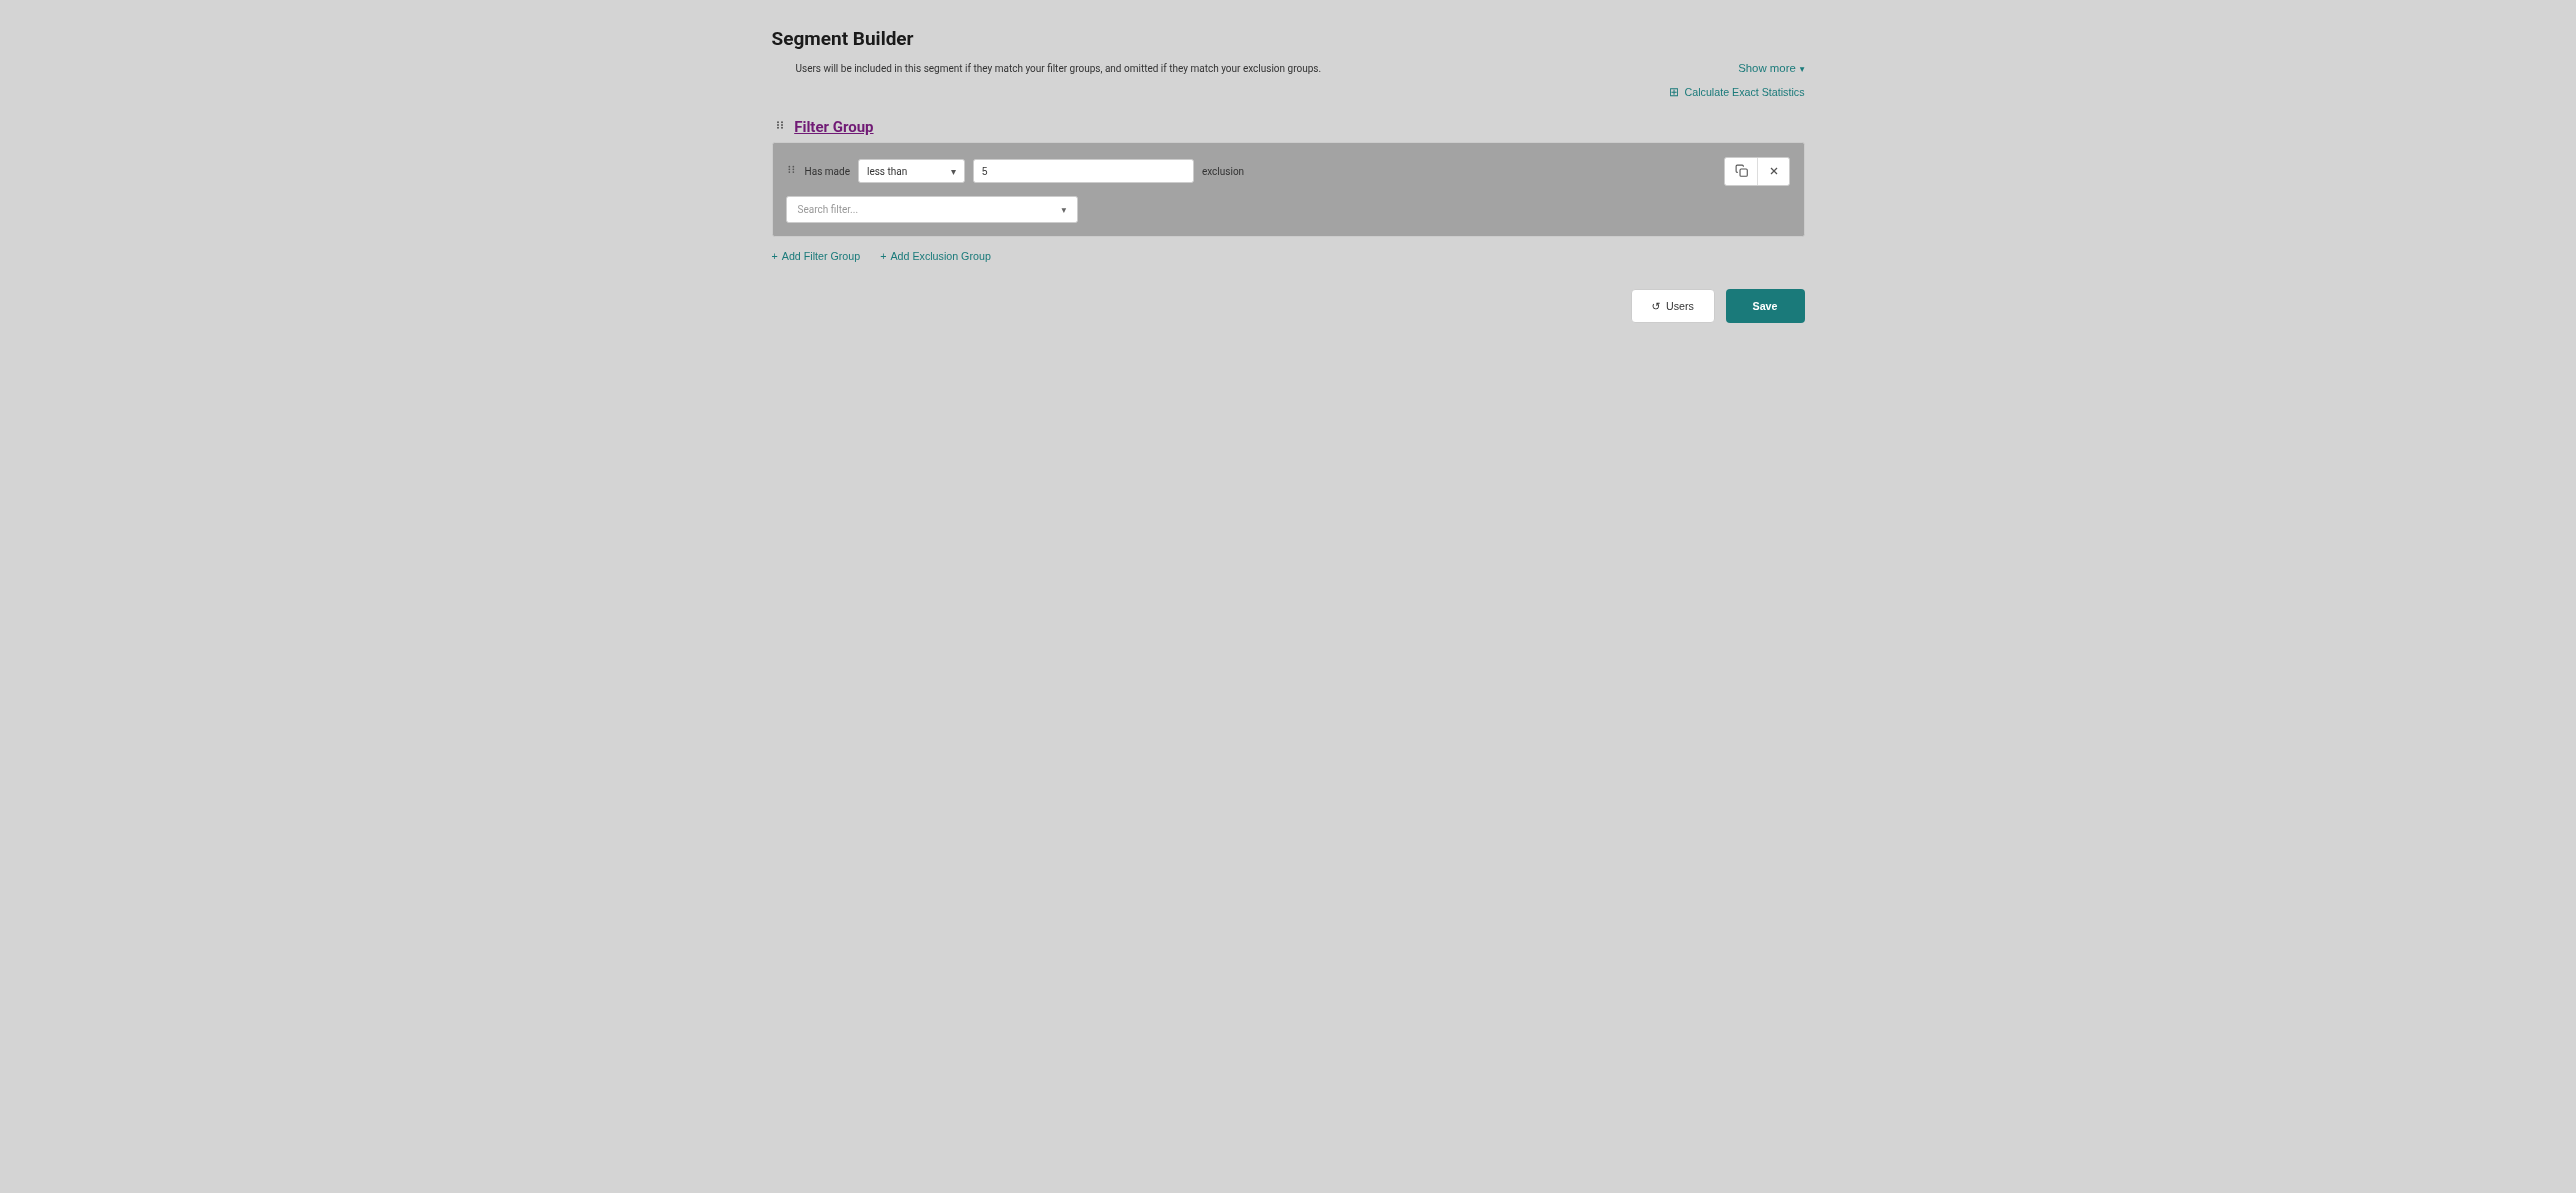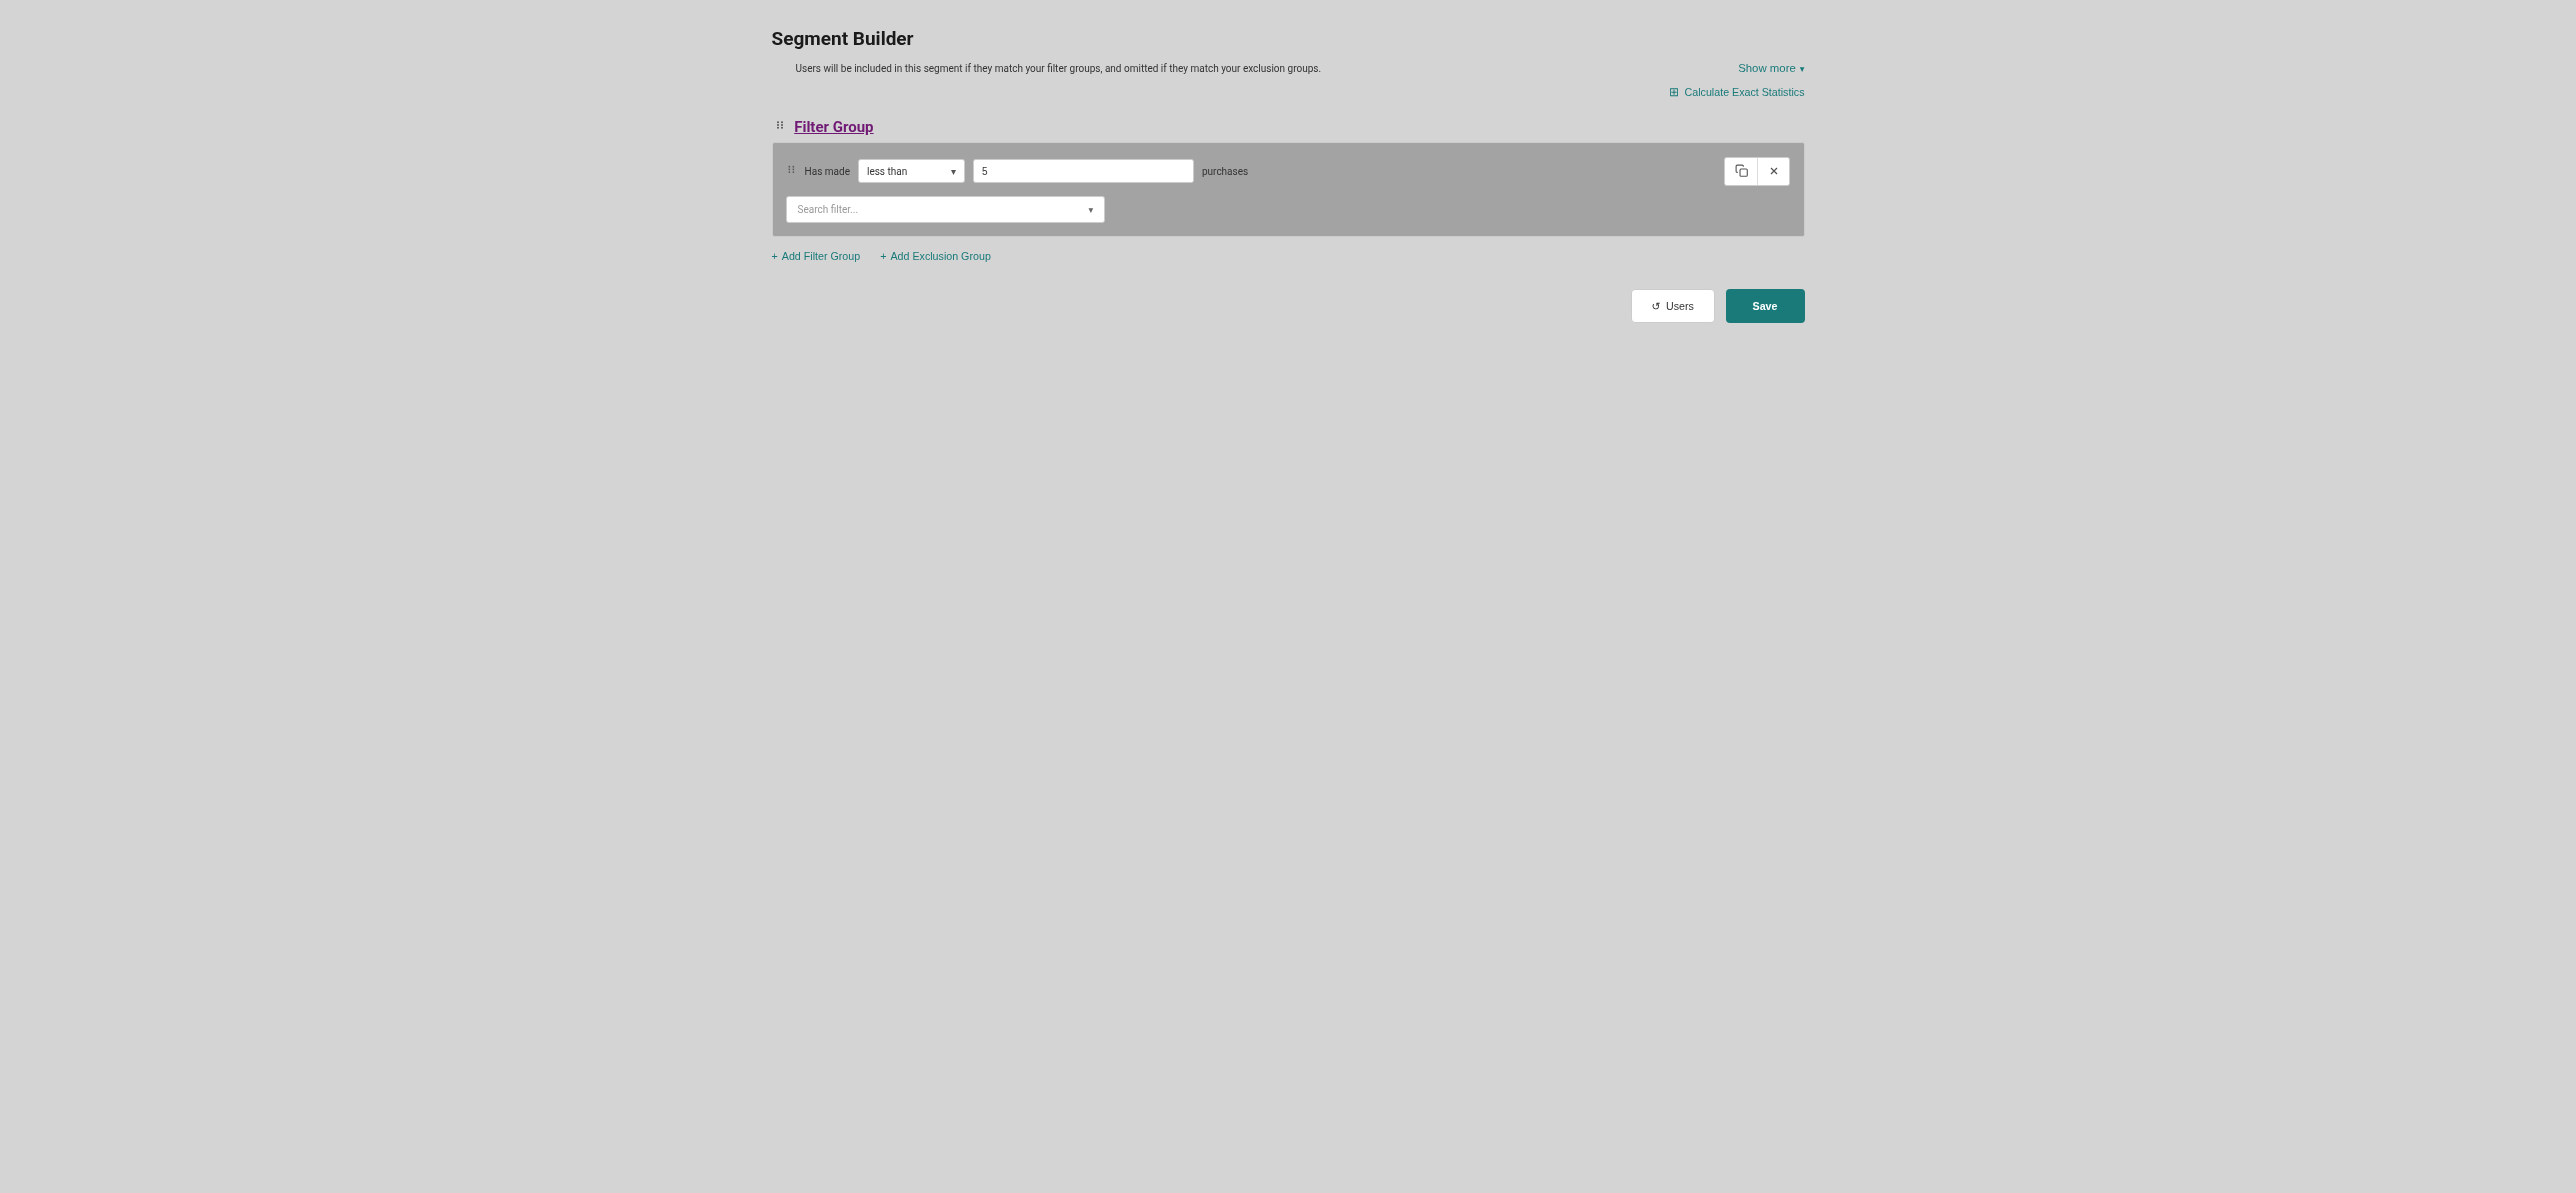--- a/index.html
+++ b/index.html
@@ -211,21 +211,21 @@
       display: flex;
       align-items: center;
       justify-content: space-between;
       border: 0.7px solid #ccc;
       border-radius: 2.7px;
       padding: 6.7px 10.7px;
       background: white;
       cursor: pointer;
       font-size: 10px;
       color: #999;
-      width: 319px;
+      width: 292px;
     }
 
     .search-filter-dropdown .chevron {
       color: #666;
       font-size: 9.4px;
     }
 
     .bottom-actions {
       display: flex;
       align-items: center;
@@ -349,21 +349,21 @@
 
         <span class="has-made-label">Has made</span>
 
         <div class="condition-dropdown">
           <span>less than</span>
           <span class="dropdown-arrow">▾</span>
         </div>
 
         <input type="text" class="value-input" value="5" style="">
 
-        <span class="purchases-label">purchases</span>
+        <span class="purchases-label">exclusion</span>
 
         <div class="filter-actions">
           <button class="copy-btn">
             <svg width="13.4" height="13.4" viewBox="0 0 24 24" fill="none" stroke="#555" stroke-width="2">
               <rect x="9" y="9" width="13" height="13" rx="2" ry="2"></rect>
               <path d="M5 15H4a2 2 0 0 1-2-2V4a2 2 0 0 1 2-2h9a2 2 0 0 1 2 2v1"></path>
             </svg>
           </button>
           <button class="remove-btn">
             <svg width="12" height="12" viewBox="0 0 24 24" fill="none" stroke="#555" stroke-width="2.5">

